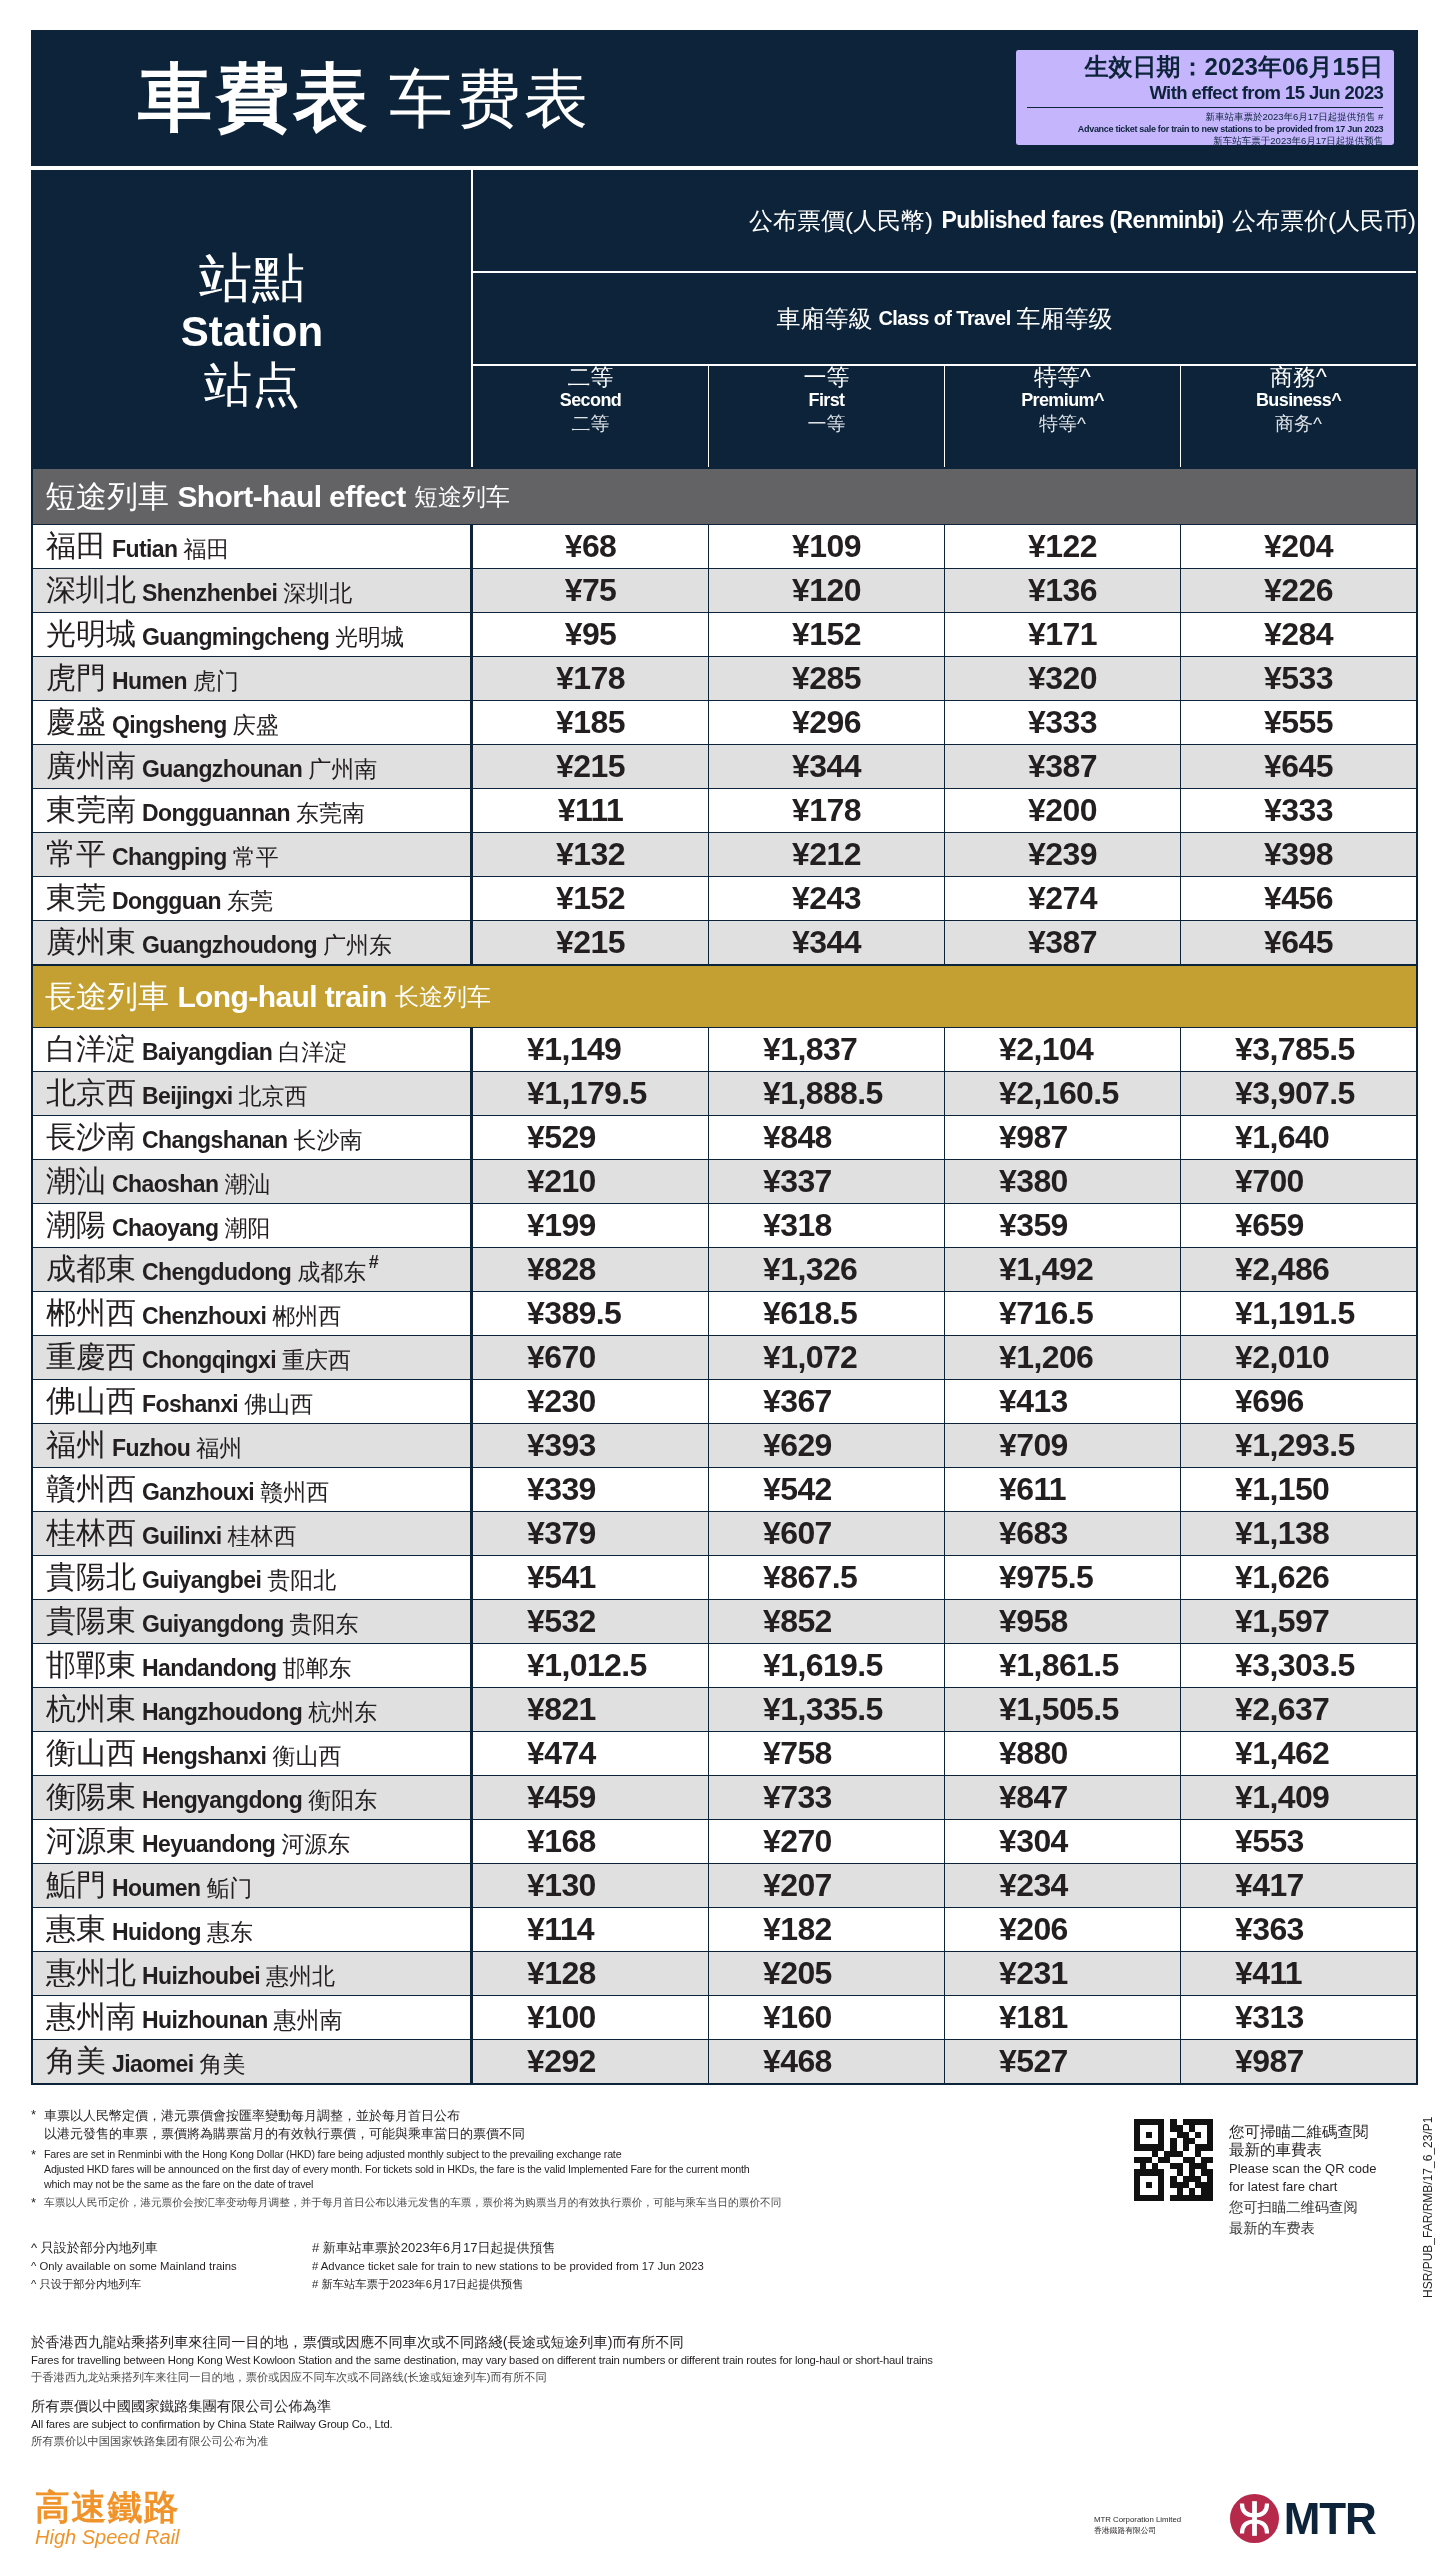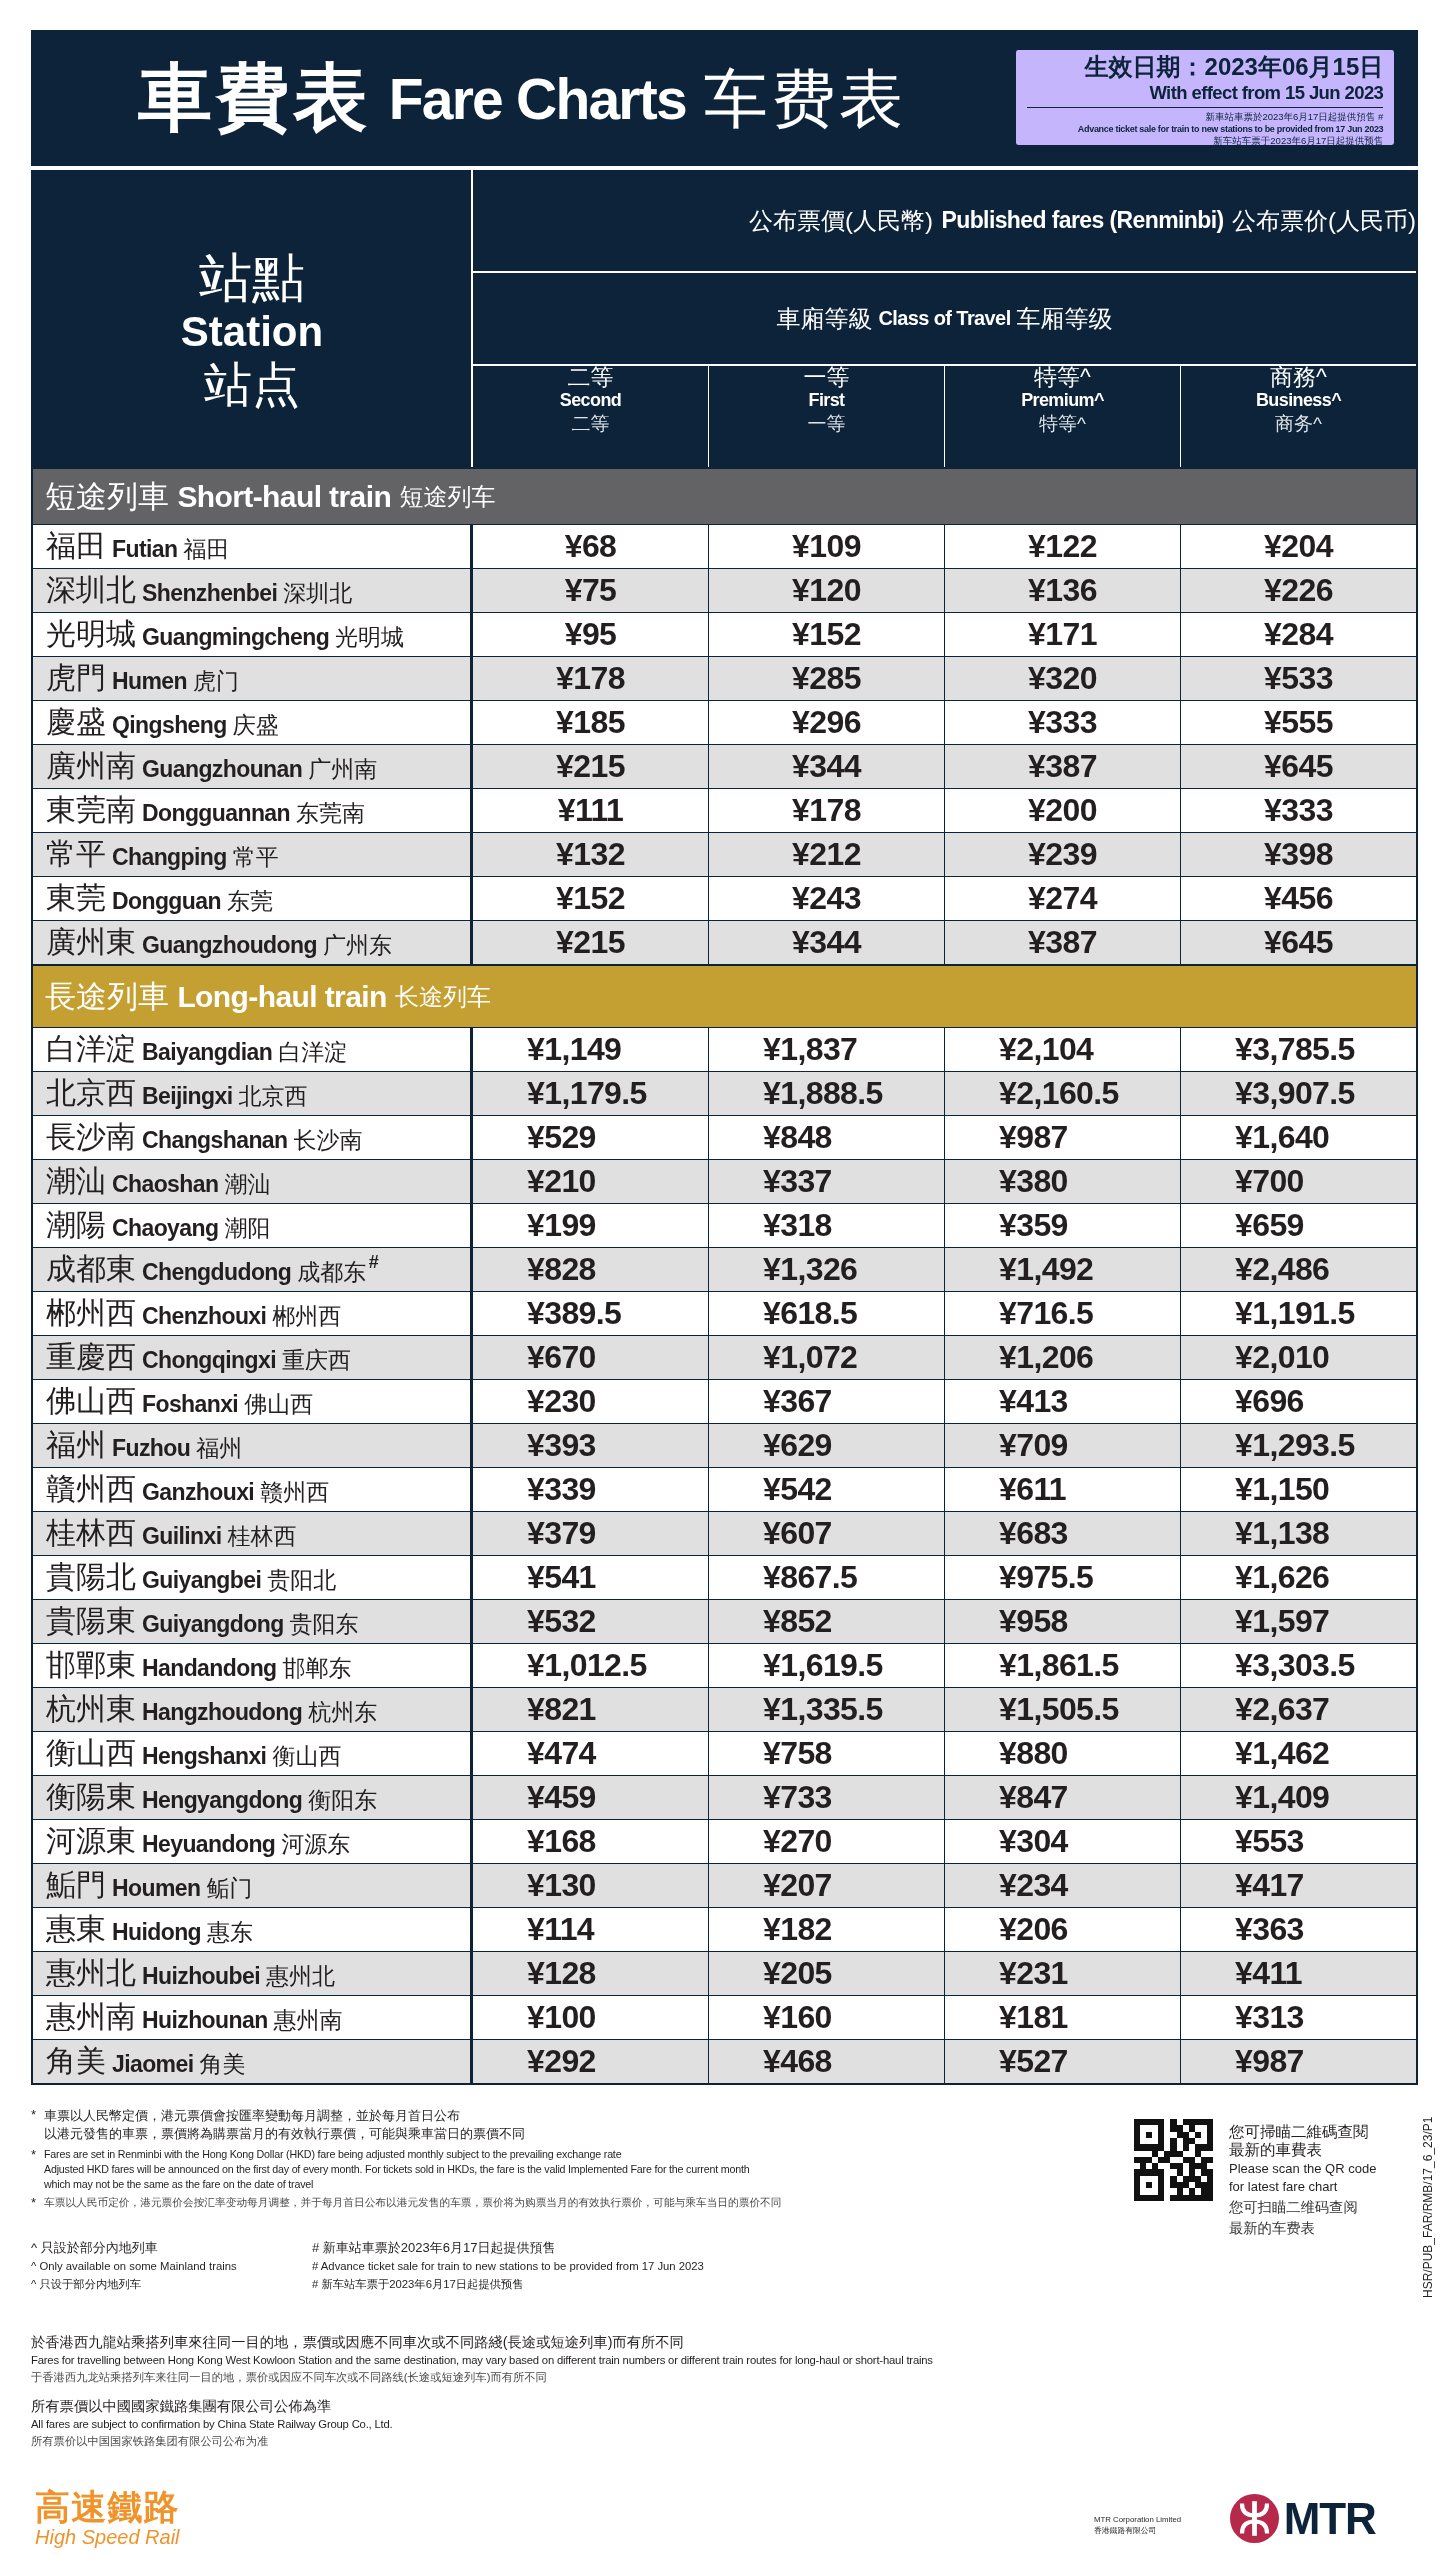--- a/index.html
+++ b/index.html
@@ -141,21 +141,20 @@
     width: 49px; height: 49px; border-radius: 50%; background: #b7294b; position: relative;
   }
   .mtr-word { font-size: 44px; font-weight: bold; color: #0c2339; letter-spacing: -1.2px; line-height: 48px; }
 </style>
 </head>
 <body>
 
 <div class="title-band">
   <div class="title-text">
     <span class="title-zh-trad">車費表</span>
-    <span class="title-en">Fare Charts</span>
     <span class="title-zh-simp">车费表</span>
   </div>
   <div class="effect-box">
     <div class="effect-zh">生效日期：2023年06月15日</div>
     <div class="effect-en">With effect from 15 Jun 2023</div>
     <div class="effect-divider"></div>
     <div class="effect-note">新車站車票於2023年6月17日起提供預售 #</div>
     <div class="effect-note en">Advance ticket sale for train to new stations to be provided from 17 Jun 2023</div>
     <div class="effect-note">新车站车票于2023年6月17日起提供预售</div>
   </div>
@@ -199,21 +198,21 @@
           <span class="zh-trad">商務^</span>
           <span class="en">Business^</span>
           <span class="zh-simp">商务^</span>
         </div>
       </div>
     </div>
   </div>
 
   <div class="section-bar short">
     <span class="zh-trad">短途列車</span>
-    <span class="en">Short-haul train</span>
+    <span class="en">Short-haul effect</span>
     <span class="zh-simp">短途列车</span>
   </div>
   <div class="short-rows" id="short-rows">
       <div class="row odd">
         <div class="cell-station">
           <span class="zh-trad">福田</span>
           <span class="en">Futian</span>
           <span class="zh-simp">福田</span>
         </div>
         <div class="cell-fare">¥68</div>

